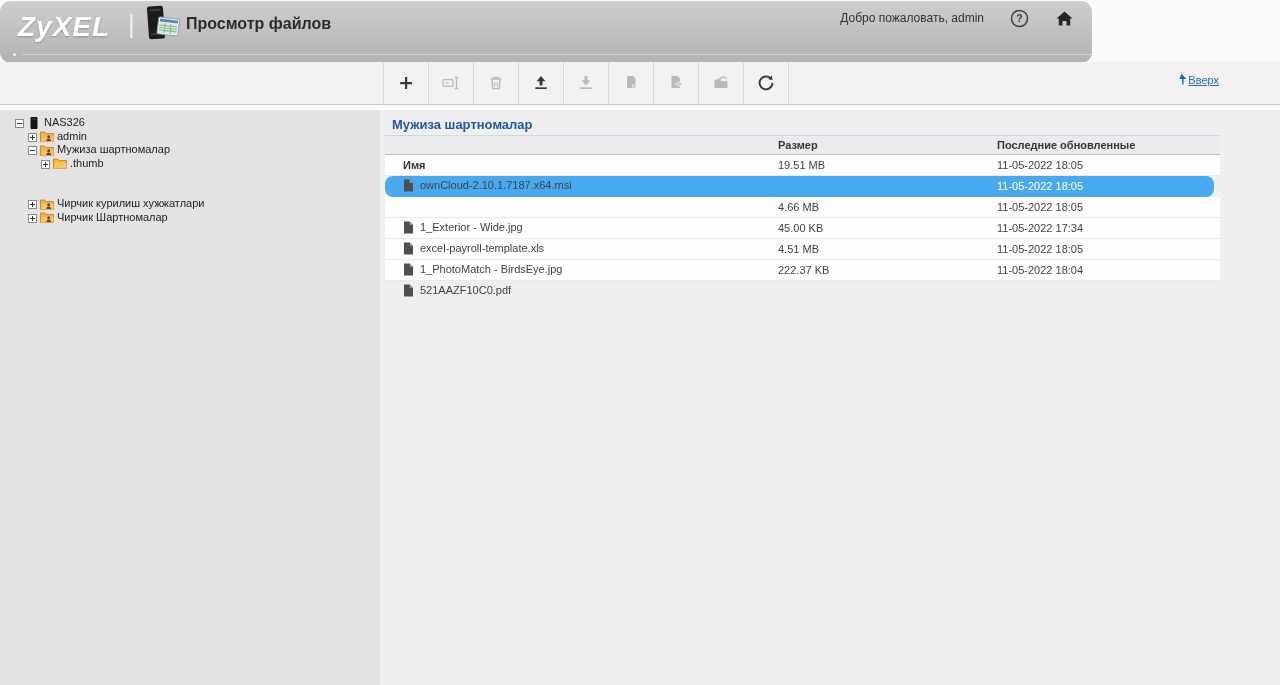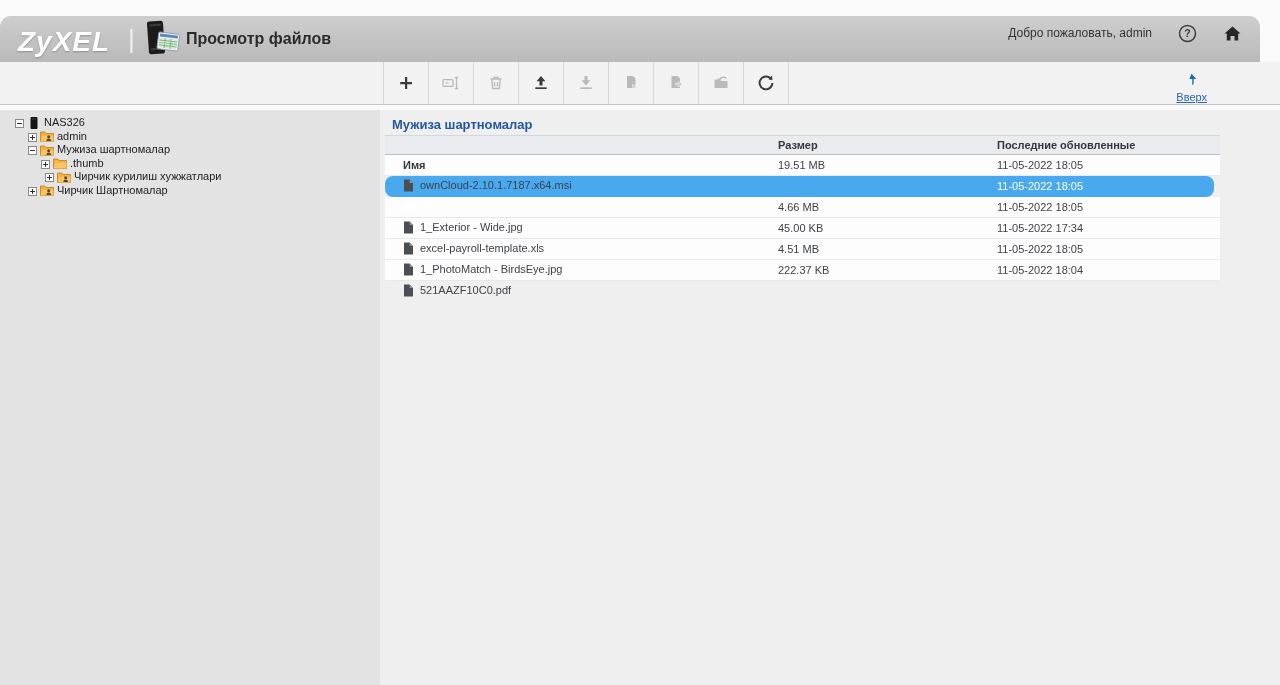--- a/index.html
+++ b/index.html
@@ -1,20 +1,20 @@
 <!DOCTYPE html>
 <html style="--accent: #49a9ef; --heading-blue: #2456a8; --link-blue: #2a66b8;"><head>
 <meta charset="utf-8">
 <style>
   * { margin:0; padding:0; box-sizing:border-box; }
   html,body { width:1280px; height:685px; overflow:hidden;
     font-family:"Liberation Sans","DejaVu Sans",sans-serif; background:#fafafa; }
 
   
-  .header { position:absolute; left:0; top:16px; width:1260px; height:62px;
+  .header { position:absolute; left:0; top:1px; width:1092px; height:62px;
     background:linear-gradient(#cecece,#b2b2b2);border-radius:11px; }
   .header-line { position:absolute; left:22px; top:53px; width:1240px; height:1px;
     background:rgba(255,255,255,.35); }
   .header-dot { position:absolute; left:13px; top:52px; width:3px; height:3px;
     border-radius:50%; background:#f2f2f2; }
   .logo { position:absolute; left:18px; top:10px; font-size:28px; font-weight:bold;
     font-style:italic; color:#fff; letter-spacing:1px;
     text-shadow:0 1px 2px rgba(0,0,0,.25); }
   .logo-sep { position:absolute; left:128px; top:8px; font-size:26px; color:#f0f0f0;
     font-weight:200; }
@@ -30,22 +30,22 @@
   .toolbar { position:absolute; left:0; top:62px; width:1280px; height:43px;
     background:#f2f2f2; border-bottom:1px solid #c6c6c6; }
   .tb-group { position:absolute; left:383px; top:0; height:42px; display:flex;
     border-left:1px solid #d8d8d8; }
   .tb-btn { width:45px; height:42px; display:flex; align-items:center;
     justify-content:center; border-right:1px solid #d8d8d8; cursor:pointer;
     color:#3a3a3a; }
   .tb-btn.disabled { color:#b9b9b9; cursor:default; }
   .tb-icon { width:20px; height:20px; display:block; }
   .tb-icon svg { display:block; }
-  .up-link { position:absolute; right:73px; top:11px; display:flex;
-    align-items:center; gap:5px; cursor:pointer;flex-direction:column; }
+  .up-link { position:absolute; right:61px; top:11px; display:flex;
+    align-items:center; cursor:pointer; }
   .up-link .txt { font-size:11px; color:var(--link-blue); text-decoration:underline; }
 
   
   .sidebar { position:absolute; left:0; top:110px; width:448px; height:575px;
     background:#e3e3e3; border-right:1px solid #dcdcdc; padding-top:6px; }
   .tree-row { display:flex; align-items:center; height:13.5px; font-size:11px;
     color:#1d1d1d; white-space:nowrap; cursor:pointer; }
   .expander { width:9px; height:9px; margin-right:3px; flex:0 0 auto; }
   .tree-ico { width:14px; height:12px; margin-right:3px; flex:0 0 auto; }
   .tree-label { line-height:13px; }
@@ -242,21 +242,21 @@
         <span class="expander"><svg viewBox="0 0 9 9" width="9" height="9">
             <rect x=".5" y=".5" width="8" height="8" fill="#fff" stroke="#8a8a8a"></rect>
             <path d="M2 4.5h5M4.5 2v5" stroke="#333" stroke-width="1"></path>
           </svg></span>
         <span class="tree-ico"><svg viewBox="0 0 14 12" width="14" height="12">
             <path d="M.5 2h4.3l1.2 1.5h7.5v8H.5z" fill="#fbb03b" stroke="#b9811f" stroke-width=".8"></path>
             <path d="M2.3 5.8h11.2v5.7H.5z" fill="#fcc45e"></path>
           </svg></span>
         <span class="tree-label">.thumb</span>
       </div>
-      <div class="tree-row" style="padding-left: 45px;">
+      <div class="tree-row" style="padding-left: 28px; margin-top: 27px;">
         <span class="expander"><svg viewBox="0 0 9 9" width="9" height="9">
             <rect x=".5" y=".5" width="8" height="8" fill="#fff" stroke="#8a8a8a"></rect>
             <path d="M2 4.5h5M4.5 2v5" stroke="#333" stroke-width="1"></path>
           </svg></span>
         <span class="tree-ico"><svg viewBox="0 0 14 12" width="14" height="12">
             <path d="M.5 2h4.3l1.2 1.5h7.5v8H.5z" fill="#fbb03b" stroke="#b9811f" stroke-width=".8"></path>
             <path d="M.5 10.8l2-5h11v-.3" fill="none"></path>
             <path d="M2.3 5.8h11.2v5.7H.5z" fill="#fcc45e"></path>
             <circle cx="8.7" cy="6.8" r="1.5" fill="#4a4a4a"></circle>
             <path d="M6.3 11c.1-1.7 1.2-2.5 2.4-2.5s2.3.8 2.4 2.5z" fill="#4a4a4a"></path>

